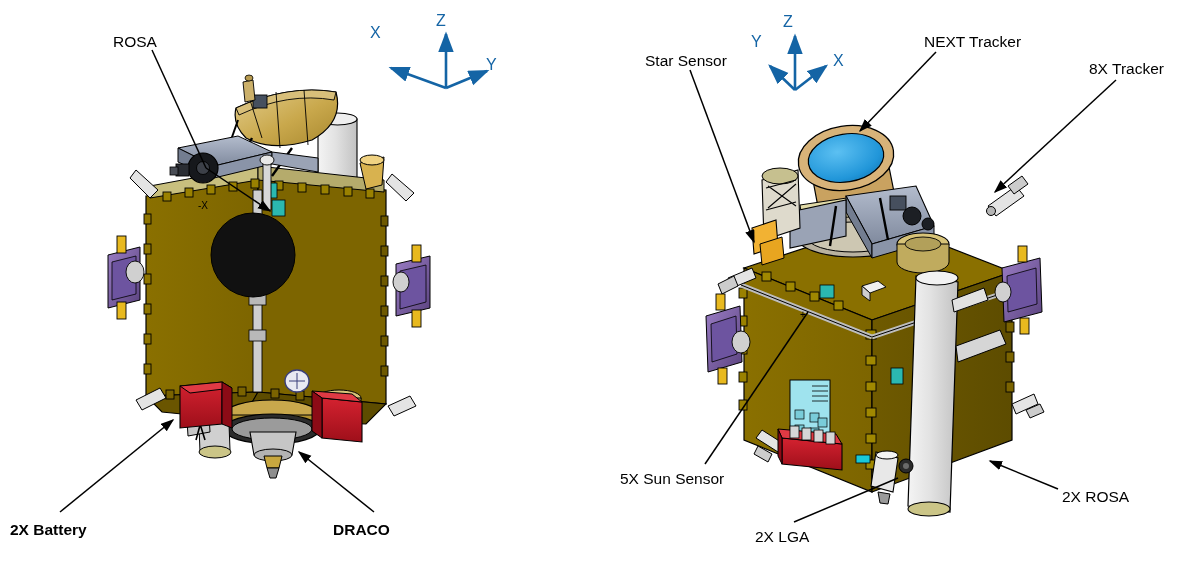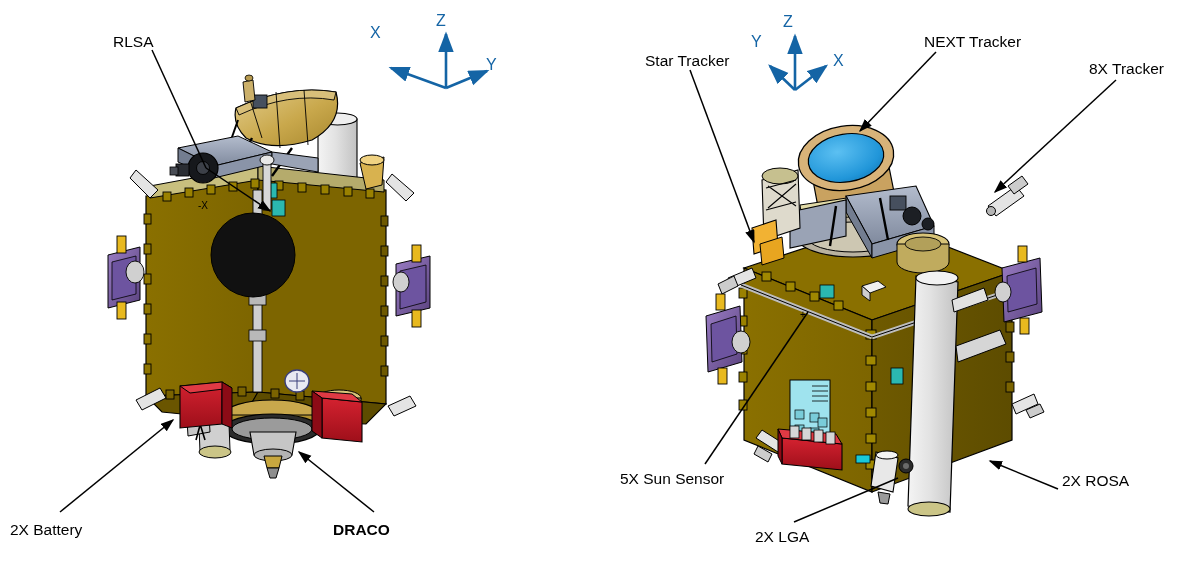--- a/index.html
+++ b/index.html
@@ -483,32 +483,32 @@
       <path d="M1058,489 L990,461" marker-end="url(#arrowBlack)"></path>
     </g>
   </svg>
 
   <div class="view" id="view-left">
 
     <span class="axis-label" style="left:436px; top:12px;">Z</span>
     <span class="axis-label" style="left:370px; top:24px;">X</span>
     <span class="axis-label" style="left:486px; top:56px;">Y</span>
 
-    <span class="callout" style="left:113px; top:33px;">RLSA</span>
-    <span class="callout" style="left:10px; top:521px;">2X Battery</span>
+    <span class="callout" style="left:113px; top:33px;">ROSA</span>
+    <span class="callout" style="left:10px; top:521px;font-weight:bold;">2X Battery</span>
     <span class="callout" style="left:333px; top:521px;font-weight:bold;">DRACO</span>
   </div>
 
   <div class="view" id="view-right">
 
     <span class="axis-label" style="left:186px; top:13px;">Z</span>
     <span class="axis-label" style="left:154px; top:33px;">Y</span>
     <span class="axis-label" style="left:236px; top:52px;">X</span>
 
-    <span class="callout" style="left:48px; top:52px;">Star Tracker</span>
+    <span class="callout" style="left:48px; top:52px;">Star Sensor</span>
     <span class="callout" style="left:327px; top:33px;">NEXT Tracker</span>
     <span class="callout" style="left:492px; top:60px;">8X Tracker</span>
     <span class="callout" style="left:23px; top:470px;">5X Sun Sensor</span>
     <span class="callout" style="left:158px; top:528px;text-align:right;">2X LGA</span>
-    <span class="callout" style="left:465px; top:472px;">2X ROSA</span>
+    <span class="callout" style="left:465px; top:488px;">2X ROSA</span>
   </div>
 
 </div>
 
 </body></html>

